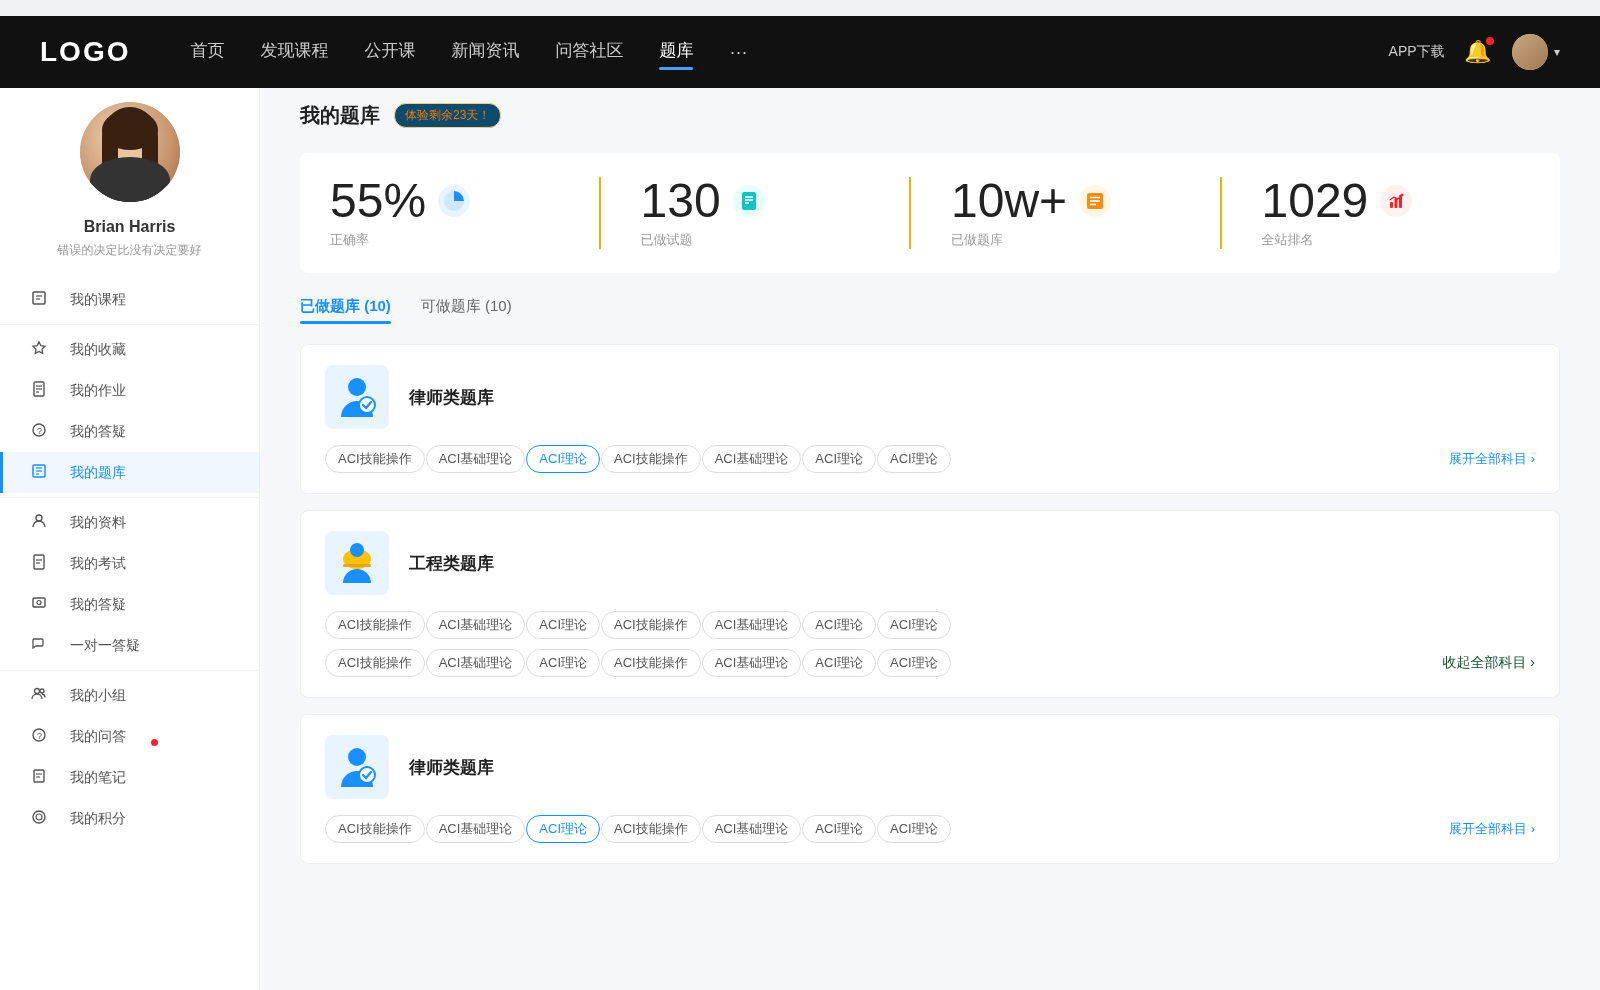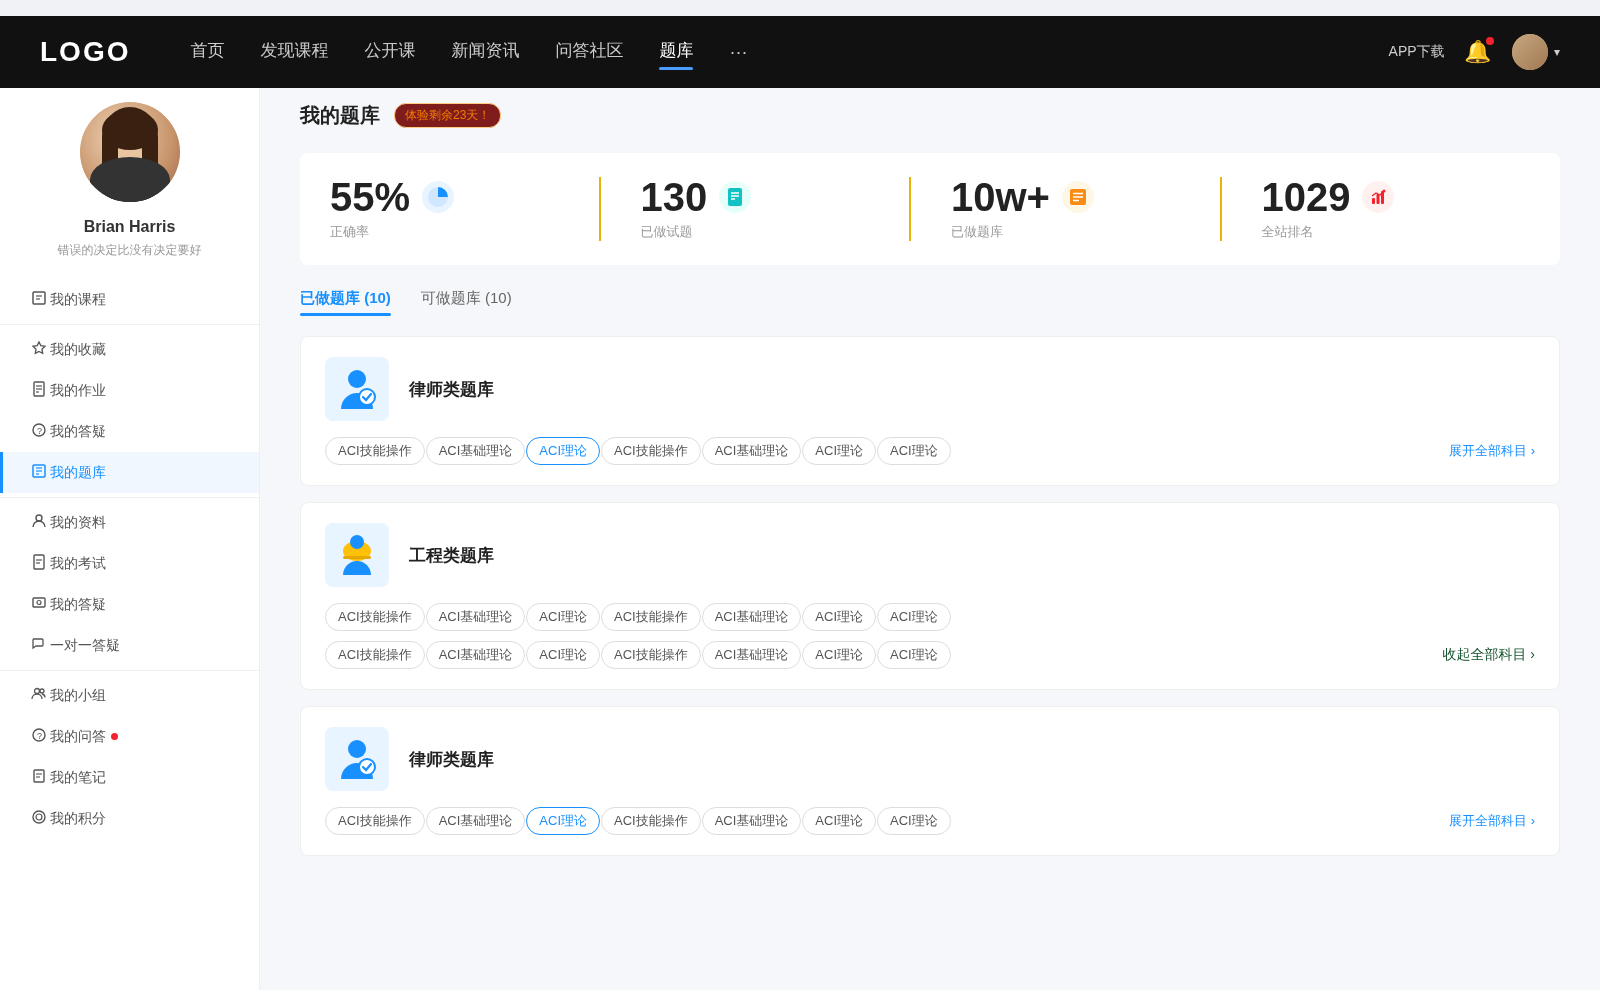--- a/index.html
+++ b/index.html
@@ -167,27 +167,27 @@
     .sidebar-menu {
       width: 100%;
     }
     .sidebar-divider {
       height: 1px;
       background: #f0f0f0;
       margin: 4px 0;
     }
     .sidebar-item {
       display: flex;
-      align-items: center;
+      align-items: flex-end;
       padding: 11px 30px;
       cursor: pointer;
       font-size: 14px;
       color: #555;
       position: relative;
-      gap: 2px;
+      gap: 22px;
     }
     .sidebar-item.active {
       color: #1890ff;
       background: #f0f7ff;
     }
     .sidebar-item.active::before {
       content: '';
       position: absolute;
       left: 0; top: 0; bottom: 0;
       width: 3px;
@@ -214,21 +214,21 @@
       align-items: center;
       gap: 14px;
       margin-bottom: 24px;
     }
     .page-title {
       font-size: 20px;
       font-weight: 600;
       color: #222;
     }
     .trial-badge {
-      background: #7f1d1d;
+      background: #0c4a6e;
       border: 1px solid #ffcc80;
       color: #f57c00;
       font-size: 12px;
       padding: 3px 10px;
       border-radius: 12px;
     }
 
     
     .stats-row {
       display: flex;
@@ -250,22 +250,22 @@
     .stat-item + .stat-item {
       border-left: 2px solid #eab308;
       padding-left: 40px;
     }
     .stat-value-row {
       display: flex;
       align-items: center;
       gap: 12px;
     }
     .stat-value {
-      font-size: 40px;
-      font-weight: 700;
+      font-size: 48px;
+      font-weight: 400;
       color: #222;
       line-height: 1;
     }
     .stat-icon {
       width: 32px; height: 32px;
       border-radius: 50%;
       display: flex;
       align-items: center;
       justify-content: center;
       font-size: 16px;

